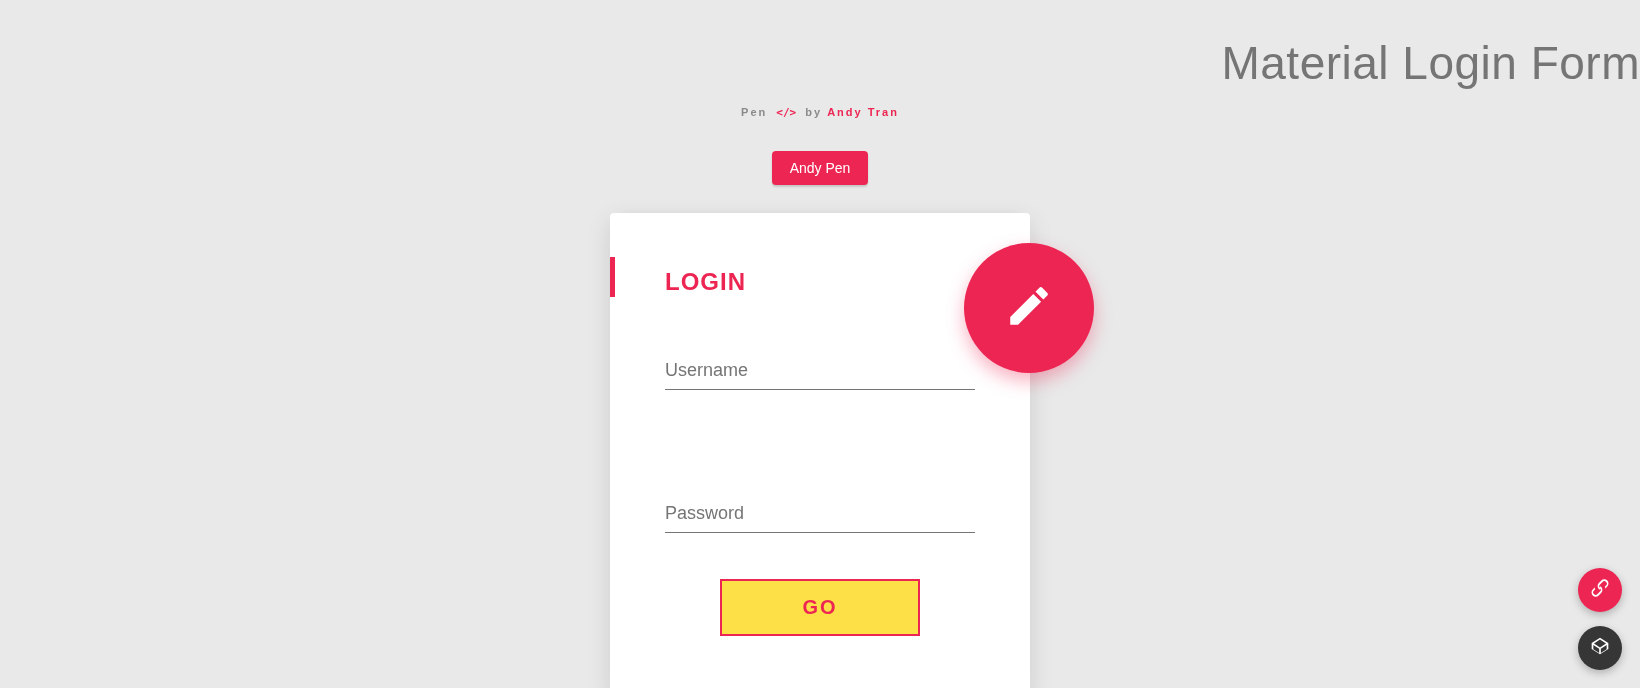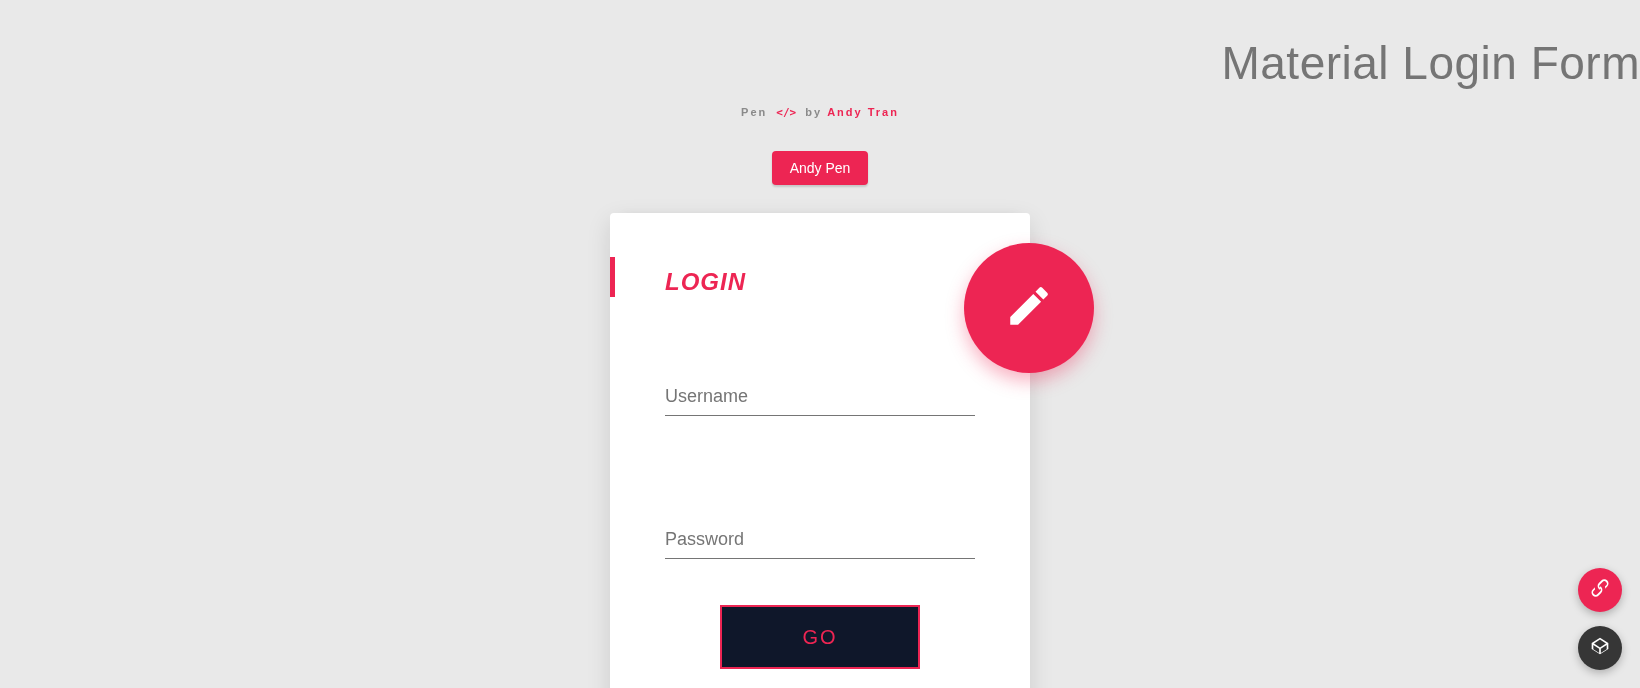--- a/index.html
+++ b/index.html
@@ -88,25 +88,24 @@
     position:absolute;
     left:0;top:44px;
     width:5px;height:40px;
     background:var(--accent);
   }
   .card-title{
     color:var(--accent);
     font-weight:800;
     font-size:24px;
     letter-spacing:1px;
-    font-style:italic;
   }
 
   .field{
-    margin-top:84px;
+    margin-top:58px;
     position:relative;
   }
   .field + .field{margin-top:107px;}
   .field input{
     width:100%;
     border:none;
     border-bottom:1px solid var(--line);
     font-size:18px;
     padding:6px 0 8px 0;
     outline:none;
@@ -115,26 +114,26 @@
   }
   .field input::placeholder{
     color:var(--text-grey);
     font-weight:400;
   }
 
   .go{
     display:block;
     margin:46px auto 0 auto;
     width:200px;
-    height:64px;
-    background:#0f172a;
+    height:57px;
+    background:#fde047;
     border:2px solid var(--accent);
     color:var(--accent);
     font-size:20px;
-    font-weight:400;
+    font-weight:700;
     letter-spacing:2px;
     cursor:pointer;
   }
 
   
   .fab{
     position:absolute;
     top:30px;
     right:-64px;
     width:130px;height:130px;

